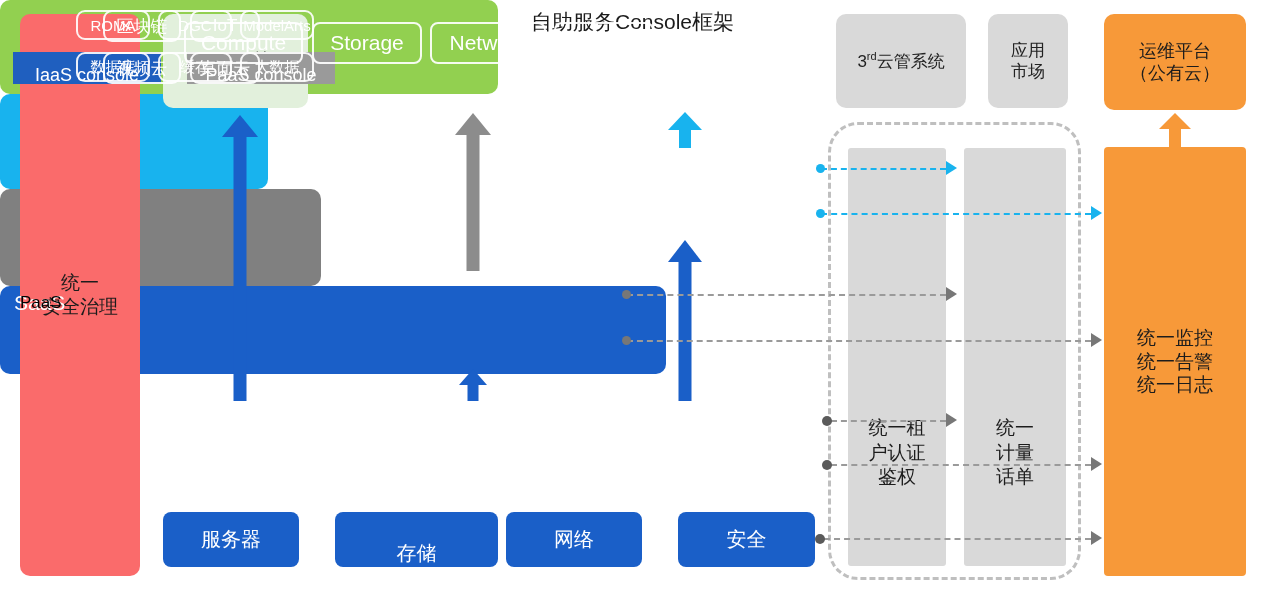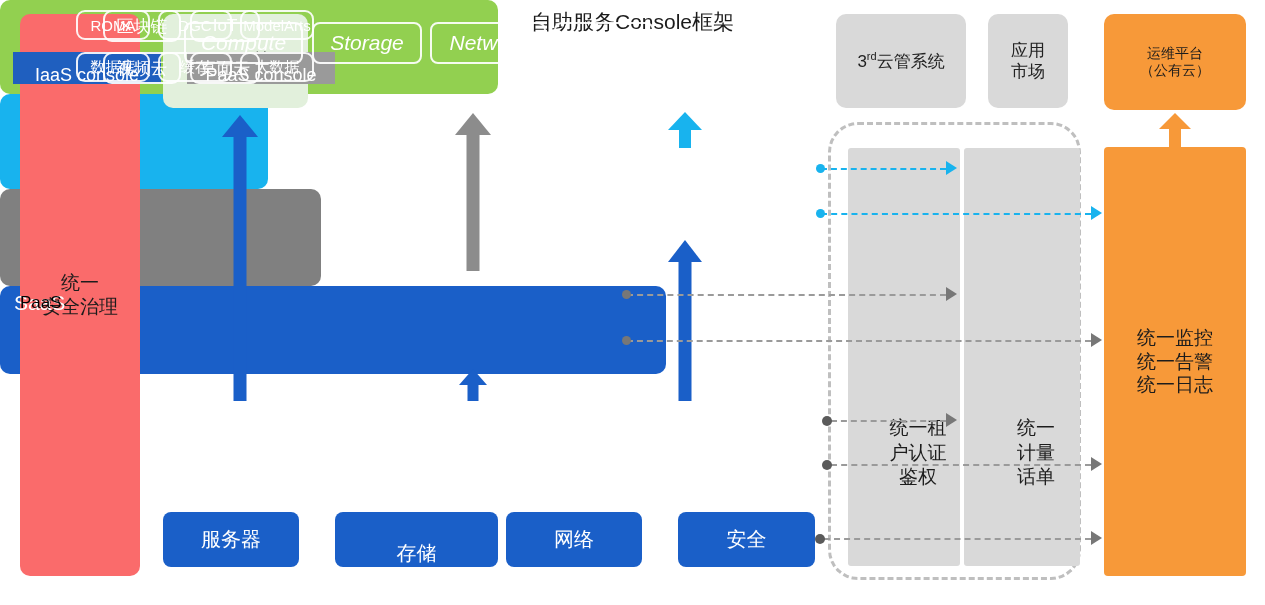--- a/index.html
+++ b/index.html
@@ -40,21 +40,21 @@
   #third-cloud{
     left:836px;top:14px;width:130px;height:94px;background:#D9D9D9;
     border-radius:10px;font-size:17px;color:#222;
   }
   #app-market{
     left:988px;top:14px;width:80px;height:94px;background:#D9D9D9;
     border-radius:10px;font-size:17px;color:#222;
   }
   #ops-platform{
     left:1104px;top:14px;width:142px;height:96px;background:#F79939;
-    border-radius:10px;font-size:14px;color:#1c1c1c;
+    border-radius:10px;font-size:18px;color:#1c1c1c;
   }
   #ops-tall{
     left:1104px;top:147px;width:142px;height:429px;background:#F79939;
     border-radius:4px;font-size:19px;color:#1c1c1c;
   }
 
   
   #saas{
     left:553px;top:145px;width:268px;height:95px;background:#18B3EE;
     border-radius:10px;
@@ -90,21 +90,21 @@
 
   
   #infra{
     left:160px;top:399px;width:666px;height:88px;background:#1A5FC8;
     border-radius:10px;
   }
   #infra-label{position:absolute;left:18px;top:50%;transform:translateY(-50%);color:#fff;font-size:20px;}
   .infra-chip{
     position:absolute;top:22px;height:42px;border:2px solid rgba(255,255,255,.92);
     border-radius:8px;color:#fff;font-size:21px;
-    display:flex;align-items:center;justify-content:center;box-sizing:border-box;font-style:italic;
+    display:flex;align-items:center;justify-content:center;box-sizing:border-box;
   }
   #infra-0{left:184px;width:119px;}
   #infra-1{left:312px;width:110px;}
   #infra-2{left:430px;width:116px;}
   #infra-3{left:554px;width:100px;}
 
   
   .bottom-box{
     position:absolute;top:512px;height:55px;background:#1A5FC8;border-radius:8px;
     color:#fff;font-size:20px;display:flex;align-items:center;justify-content:center;
@@ -112,21 +112,21 @@
   #bot-0{left:163px;width:136px;}
   #bot-1{left:335px;width:163px;align-items:flex-end;}
   #bot-2{left:506px;width:136px;}
   #bot-3{left:678px;width:137px;}
 
   
   #dashed-group{
     position:absolute;left:828px;top:122px;width:253px;height:458px;
     border:3px dashed #BFBFBF;border-radius:30px;box-sizing:border-box;
   }
-  .gray-col{position:absolute;background:#D9D9D9;border-radius:3px;padding-left:14px;}
+  .gray-col{position:absolute;background:#D9D9D9;border-radius:3px;}
   #gray-col-1{left:848px;top:148px;width:98px;height:418px;}
   #gray-col-2{left:964px;top:148px;width:102px;height:418px;}
   .gray-col-label{
     position:absolute;width:100%;text-align:center;top:268px;
     font-size:19px;color:#1c1c1c;line-height:1.3;
   }
 
   
   .varrow{position:absolute;}
   .varrow .shaft{position:absolute;left:50%;transform:translateX(-50%);bottom:0;}

